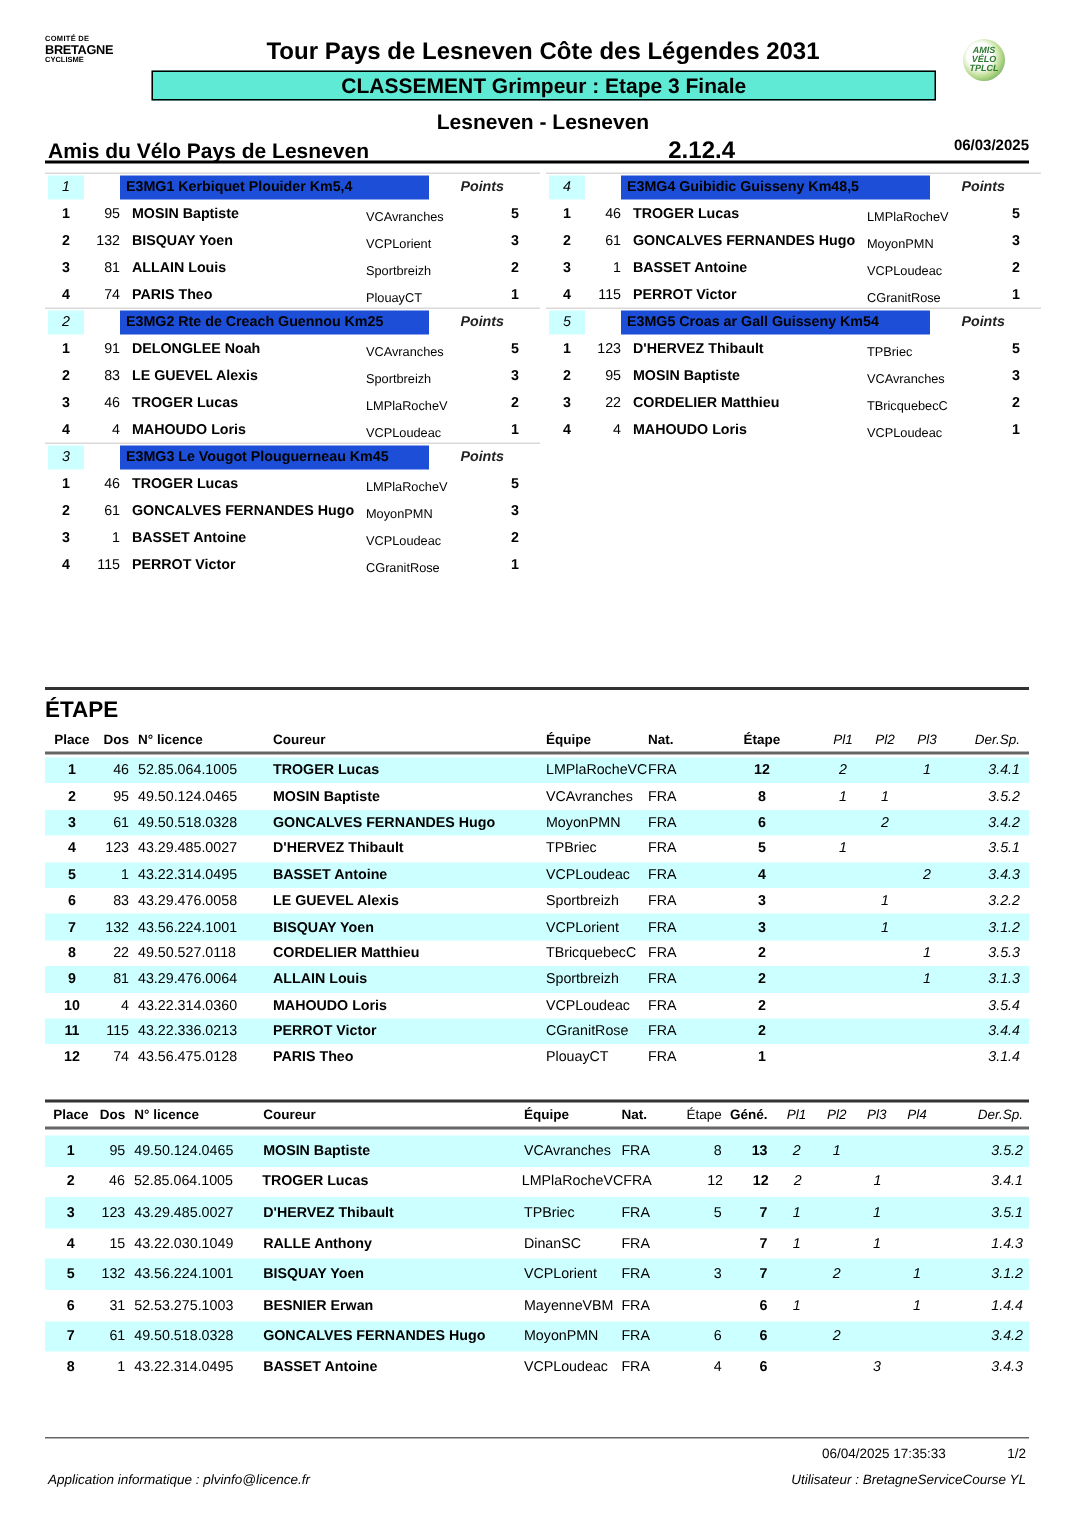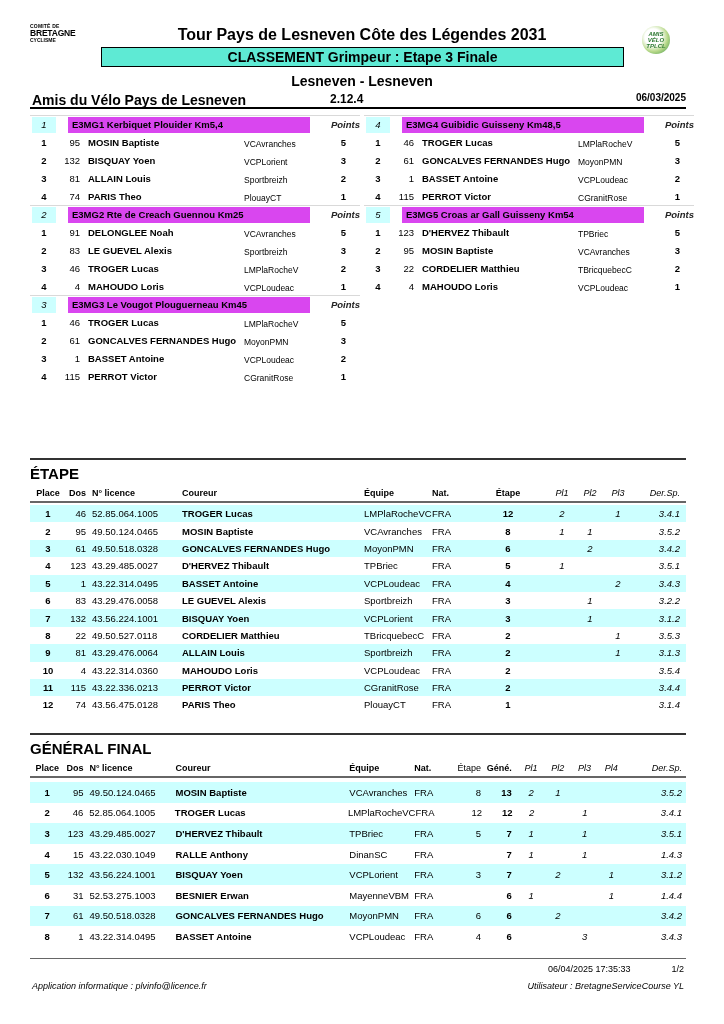--- a/index.html
+++ b/index.html
@@ -13,29 +13,29 @@
   .logo-right { position: absolute; left: 642px; top: 26px; width: 28px; height: 28px; border-radius: 50%;
     background: radial-gradient(circle at 40% 40%, #ffffff 35%, #b8d98a 60%, #2f8a3c 100%);
     display: flex; align-items: center; justify-content: center; }
   .logo-right span { font-size: 6px; font-style: italic; font-weight: bold; color: #2f7a33; line-height: 1; text-align: center; }
 
   .main-title { position: absolute; left: 100px; top: 26px; width: 524px; text-align: center; font-size: 16px; font-weight: bold; }
   .title-box { position: absolute; left: 101px; top: 47px; width: 523px; height: 20px; background: #5eead4; border: 1px solid #000;
     text-align: center; font-size: 14px; font-weight: bold; line-height: 18px; }
   .sub-title { position: absolute; left: 100px; top: 73px; width: 524px; text-align: center; font-size: 14px; font-weight: bold; }
   .org { position: absolute; left: 32px; top: 92px; font-size: 14px; font-weight: bold; }
-  .code { position: absolute; left: 330px; width: 160px; top: 92px; text-align: left; font-size: 12px; font-weight: bold; }
+  .code { position: absolute; left: 330px; width: 160px; top: 92px; text-align: right; font-size: 16px; font-weight: bold; }
   .date { position: absolute; right: 38px; top: 92px; font-size: 10px; font-weight: bold; }
   .hr-top { position: absolute; left: 30px; top: 107px; width: 656px; height: 2px; background: #000; }
 
   .gp-col { position: absolute; width: 330px; }
   .gp-block { margin-bottom: 0; }
   .gp-head { display: flex; height: 18px; align-items: center; font-size: 9.5px; border-top: 1px solid #d9d9d9; }
   .gp-head .num { width: 24px; height: 16px; background: #ccffff; font-style: italic; text-align: center; line-height: 16px; margin-left: 2px; }
-  .gp-head .name { width: 242px; height: 16px; background: #d946ef; font-weight: bold; padding-left: 4px; line-height: 16px; margin-left: 12px; }
+  .gp-head .name { width: 206px; height: 16px; background: #1d4ed8; font-weight: bold; padding-left: 4px; line-height: 16px; margin-left: 24px; }
   .gp-head .pts { width: 50px; text-align: right; font-style: italic; color: #222; font-weight: bold; }
   .gp-row { display: flex; height: 18px; align-items: center; font-size: 9.5px; }
   .gp-row .pl { width: 24px; text-align: center; font-weight: bold; margin-left: 2px; }
   .gp-row .dos { width: 24px; text-align: right; }
   .gp-row .nm { width: 164px; font-weight: bold; padding-left: 8px; white-space: nowrap; }
   .gp-row .tm { width: 86px; font-size: 8.5px; padding-top: 3px; white-space: nowrap; }
   .gp-row .p { width: 16px; text-align: right; font-weight: bold; }
 
   .section { position: absolute; left: 30px; width: 656px; }
   .sec-rule { height: 2px; background: #333; }
@@ -438,21 +438,20 @@
         <div class="c-pl"></div>
         <div class="c-pl"></div>
         <div class="c-pl"></div>
         <div class="c-der">3.1.4</div>
       </div>
     </div>
 </div>
 
 <div class="section" style="top:733px;">
   <div class="sec-rule"></div>
-  <div class="sec-title">GÉNÉRAL FINAL</div>
   <div class="thead">
     <div class="c-place">Place</div>
     <div class="c-dos">Dos</div>
     <div class="c-lic">N° licence</div>
     <div class="c-cour">Coureur</div>
     <div class="c-eq">Équipe</div>
     <div class="c-nat">Nat.</div>
     <div class="c2-et">Étape</div>
     <div class="c2-ge">Géné.</div>
     <div class="c2-pl">Pl1</div>

